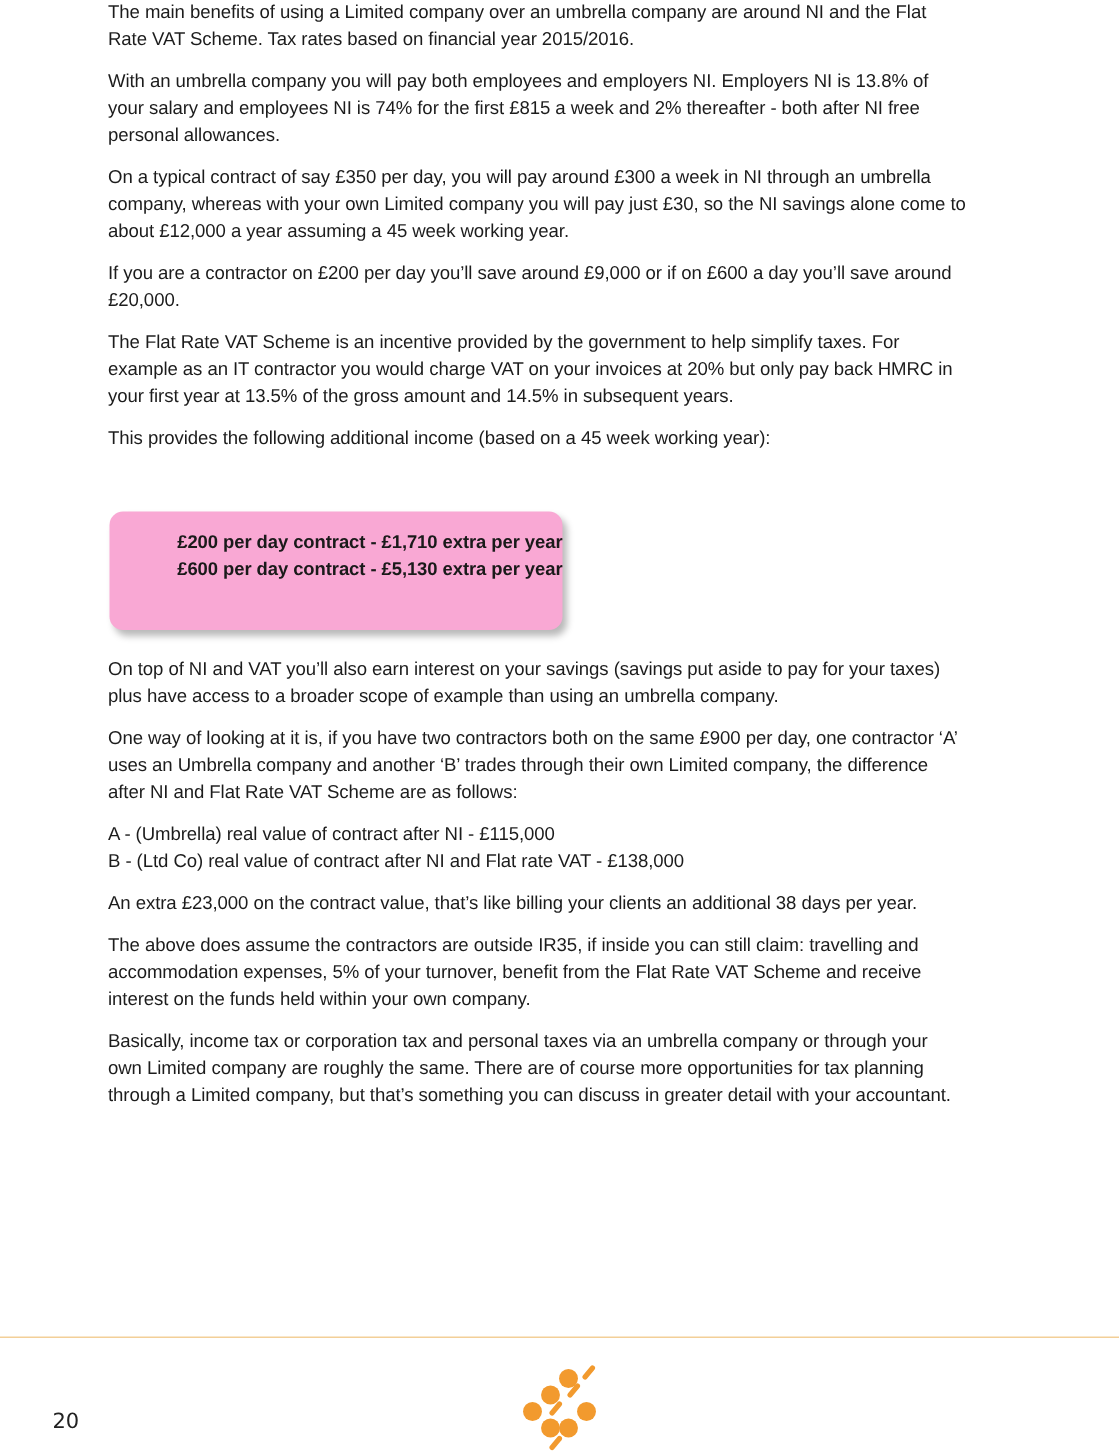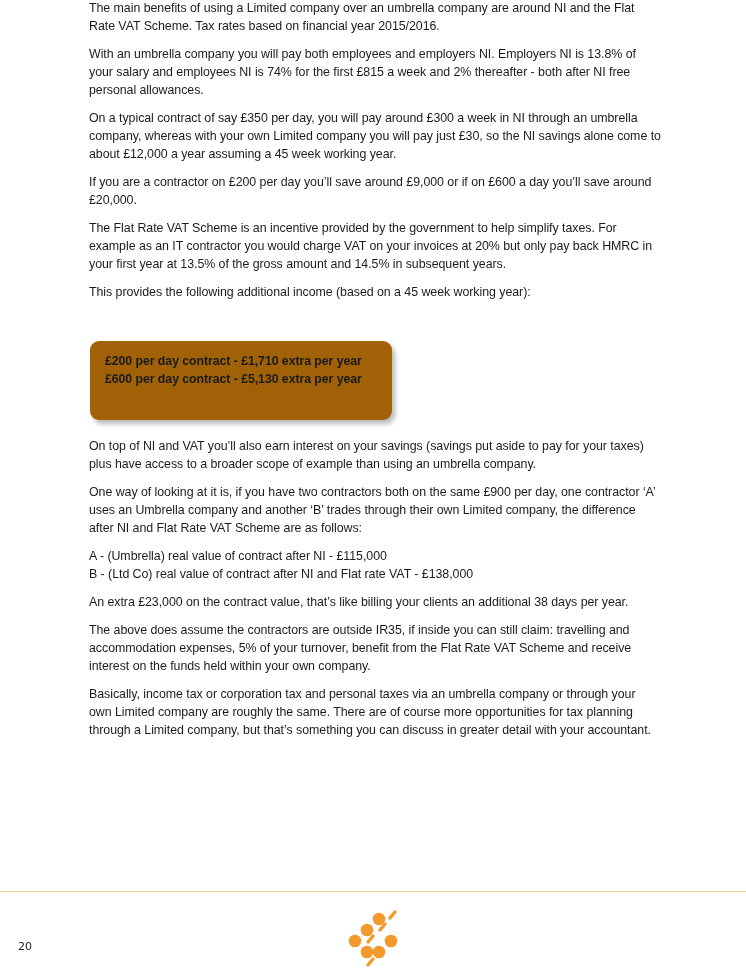--- a/index.html
+++ b/index.html
@@ -10,21 +10,21 @@
     body {
       width: 746px;
       height: 970px;
       position: relative;
       overflow: hidden;
       font-family: "Liberation Sans", sans-serif;
       color: #1c1c1c;
     }
     .content {
       position: absolute;
-      left: 89px;
+      left: 72px;
       top: -1px;
       width: 572px;
       font-size: 12.4px;
       line-height: 18px;
       letter-spacing: -0.05px;
     }
     .content p {
       margin: 0 0 10px 0;
     }
     .content p.tight {
@@ -34,47 +34,48 @@
       position: relative;
       height: 110px;
       margin: 0 0 10px 0;
     }
     .callout {
       position: absolute;
       left: 1px;
       top: 24px;
       width: 302px;
       height: 79px;
-      background: #a16207;
+      background: #f9a8d4;
       border-radius: 9px;
       box-shadow: 3px 4px 5px rgba(0,0,0,0.28);
       box-sizing: border-box;
       padding: 12px 0 0 15px;
       font-weight: bold;
       font-size: 12.3px;
       line-height: 17.5px;
       color: #1a1a1a;
+      text-align: right;
     }
     .callout div {
       white-space: nowrap;
     }
     .footer-rule {
       position: absolute;
       left: 0;
       top: 891px;
       width: 746px;
       height: 1px;
       background: #f3cf98;
     }
     .page-number {
       position: absolute;
-      left: 18px;
+      left: 35px;
       top: 940px;
       font-family: "DejaVu Sans", sans-serif;
-      font-size: 11px;
+      font-size: 14px;
       color: #222;
     }
     .logo {
       position: absolute;
       left: 340px;
       top: 909px;
       width: 66px;
       height: 60px;
     }
   </style>

